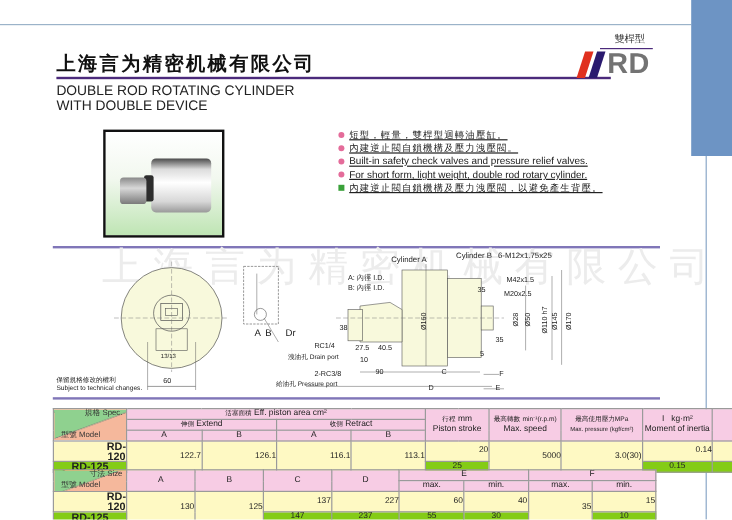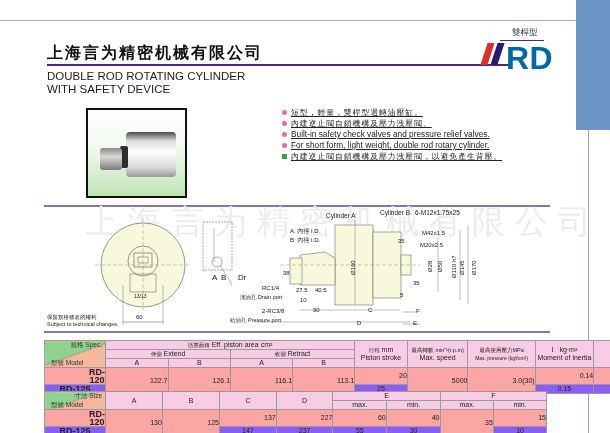--- a/index.html
+++ b/index.html
@@ -10,21 +10,21 @@
   .sidebar-line { position: absolute; left: 588px; top: 130px; width: 1px; height: 303px; background: #8aa7c8; }
   .top-rule { position: absolute; left: 0; top: 20px; width: 576px; height: 1px; background: #9bb3c9; }
 
   .title-cn { position: absolute; left: 47px; top: 43px; font-size: 16px; font-weight: bold; letter-spacing: 2px; color: #111; font-family: "DejaVu Sans", sans-serif; }
   .title-rule { position: absolute; left: 47px; top: 64px; width: 462px; height: 2px; background: #4b2a7b; }
   .title-en { position: absolute; left: 47px; top: 70px; font-size: 11.5px; line-height: 13px; color: #222; }
   .series-cn { position: absolute; left: 512px; top: 27px; font-size: 8.5px; color: #333; font-family: Liberation Mono, monospace; }
   .series-cn-rule { position: absolute; left: 500px; top: 40px; width: 44px; height: 1px; background: #4b2a7b; }
   .slash-red { position: absolute; left: 484px; top: 43px; width: 7px; height: 22px; background: #e0301e; transform: skewX(-18deg); }
   .slash-navy { position: absolute; left: 494px; top: 43px; width: 7px; height: 22px; background: #2a1a6e; transform: skewX(-18deg); }
-  .series-code { position: absolute; left: 506px; top: 40px; font-size: 32px; font-weight: bold; color: #0369a1; letter-spacing: 0.5px; }
+  .series-code { position: absolute; left: 506px; top: 40px; font-size: 24px; font-weight: bold; color: #737373; letter-spacing: 0.5px; }
 
   .photo { position: absolute; left: 86px; top: 108px; width: 101px; height: 90px; border: 2px solid #111; background: linear-gradient(#ffffff 0%, #f2f8ef 45%, #bfe5b4 100%); overflow: hidden; }
   .photo .body { position: absolute; left: 38px; top: 22px; width: 50px; height: 45px; background: linear-gradient(#4a4a4a 0%, #dcdcdc 20%, #ffffff 45%, #d7d7d7 80%, #9a9a9a 100%); border-radius: 4px; }
   .photo .collar { position: absolute; left: 32px; top: 36px; width: 8px; height: 22px; background: #2d2d2d; border-radius: 2px; }
   .photo .head { position: absolute; left: 12px; top: 38px; width: 22px; height: 22px; background: linear-gradient(#8a8a8a, #d8d8d8 40%, #7a7a7a); border-radius: 3px; }
 
   .bullets { position: absolute; left: 282px; top: 107px; width: 290px; }
   .bullet { position: relative; padding-left: 9px; font-size: 8.3px; line-height: 11px; color: #222; text-decoration: underline; }
   .bullet .dot { position: absolute; left: 0; top: 3px; width: 5px; height: 5px; border-radius: 50%; background: #e46c9a; }
   .bullet .sq { position: absolute; left: 0; top: 3px; width: 5px; height: 5px; background: #3aa13a; }
@@ -37,40 +37,40 @@
   svg.draw { position: absolute; left: 0; top: 0; }
   .dimtext { font-family: "Liberation Sans", sans-serif; font-size: 6px; fill: #222; }
   .lbl { font-family: "Liberation Sans", sans-serif; font-size: 6.5px; fill: #222; }
 
   .note { position: absolute; left: 47px; top: 314px; font-size: 5.5px; line-height: 7px; color: #222; }
   .note .cn { font-family: "DejaVu Sans", sans-serif; }
 
   table.spec { position: absolute; border-collapse: collapse; font-size: 7px; text-align: center; }
   table.spec td { border: 1px solid #9a9a9a; padding: 0; height: 9px; line-height: 8px; }
   table.spec td.pk { background: #f7cce4; }
-  table.spec td.yl { background: #8b5cf6; }
-  table.spec td.wh { background: #fca5a5; padding-left: 44px; }
+  table.spec td.yl { background: #84cc16; }
+  table.spec td.wh { background: #fef9c3; padding-left: 44px; }
   table.spec td.model { font-weight: bold; font-size: 9px; text-align: center; }
   td.corner { position: relative; background: linear-gradient(160deg, #8fd18f 0%, #8fd18f 49%, #777 50%, #f5b89c 51%, #f5b89c 100%); font-size: 6.5px; }
   td.corner .top { position: absolute; right: 3px; top: 0; color: #333; }
   td.corner .bot { position: absolute; left: 6px; bottom: 0; color: #333; }
   .cn-sm { font-family: "DejaVu Sans", sans-serif; font-size: 5.5px; }
 </style>
 </head>
 <body>
 
 <div class="top-rule"></div>
 <div class="sidebar-block"></div>
 <div class="sidebar-line"></div>
 
 <div class="title-cn">上海言为精密机械有限公司</div>
 <div class="title-rule"></div>
 <div class="title-en">
   <div>DOUBLE ROD ROTATING  CYLINDER</div>
-  <div>WITH SAFETY DEVICE</div>
+  <div>WITH DOUBLE DEVICE</div>
 </div>
 <div class="series-cn">雙桿型</div>
 <div class="series-cn-rule"></div>
 <div class="slash-red"></div>
 <div class="slash-navy"></div>
 <div class="series-code">RD</div>
 
 <div class="photo">
   <div class="body"></div>
   <div class="collar"></div>

